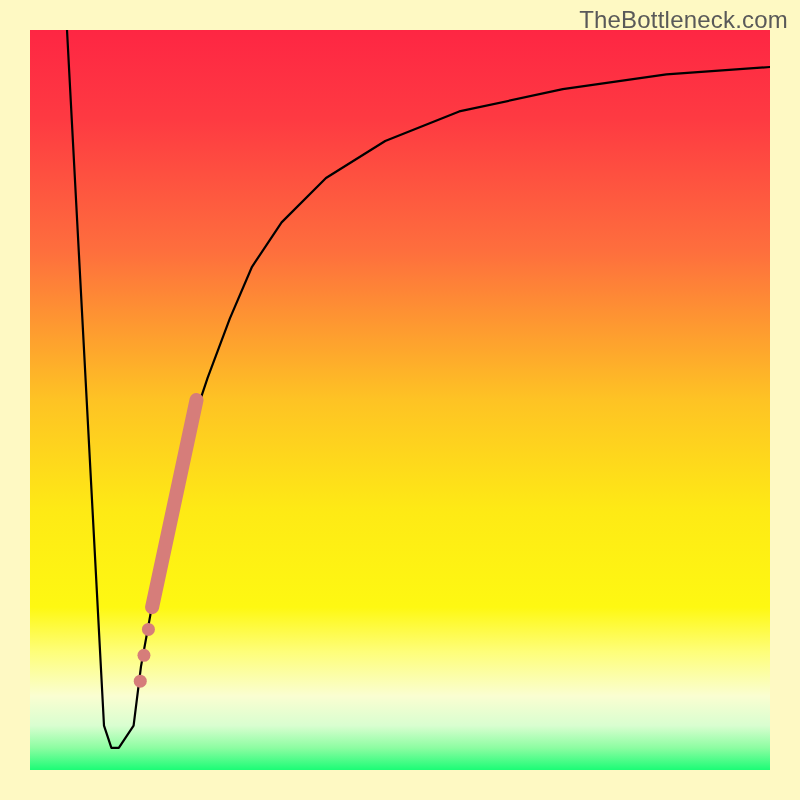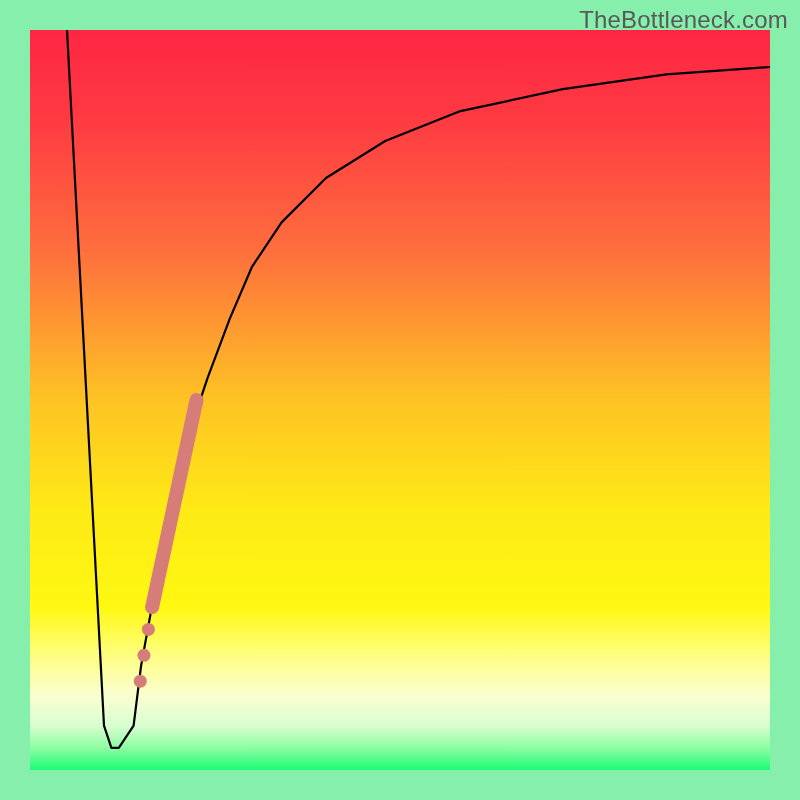--- a/index.html
+++ b/index.html
@@ -7,21 +7,21 @@
     padding: 0;
     width: 800px;
     height: 800px;
     background: #000;
     font-family: Arial, Helvetica, sans-serif;
   }
   .frame {
     position: absolute;
     left: 0; top: 0;
     width: 800px; height: 800px;
-    background: #86efac;
+    background: #fef9c3;
   }
   .plot {
     position: absolute;
     left: 30px;
     top: 30px;
     width: 740px;
     height: 740px;
     overflow: hidden;
   }
   .gradient {

